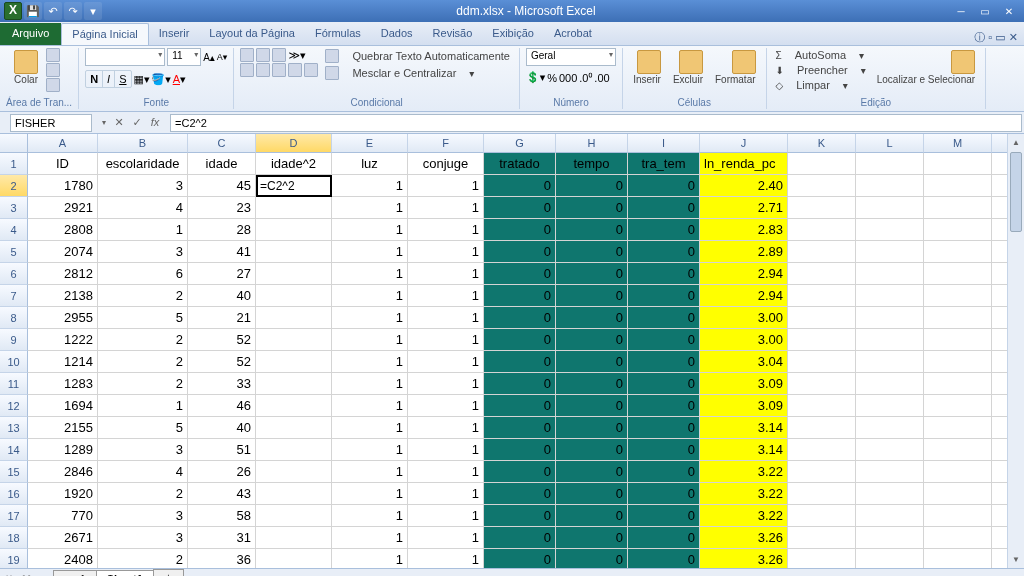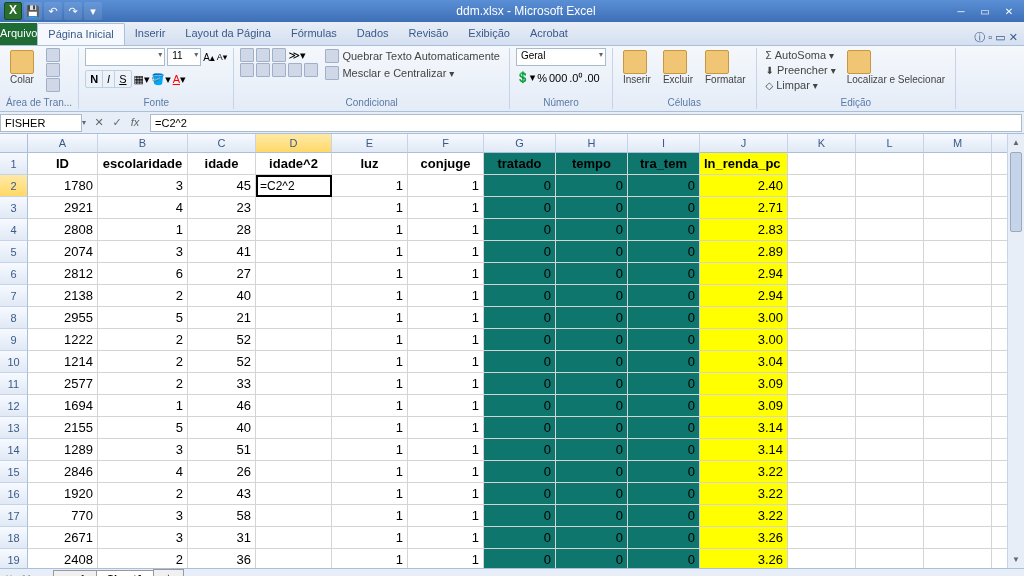--- a/index.html
+++ b/index.html
@@ -5,54 +5,54 @@
 *{margin:0;padding:0;box-sizing:border-box;font-family:'Segoe UI',Tahoma,sans-serif;font-size:11px}
 body{background:#fff;overflow:hidden;width:1024px;height:576px}
 .titlebar{height:22px;background:linear-gradient(#5a8fd6,#3d6fb5);display:flex;align-items:center;color:#fff;padding:0 4px}
 .titlebar .qat{display:flex;align-items:center;gap:2px}
 .titlebar .qat .xbtn{width:18px;height:18px;background:#2a6e2d;border:1px solid #1a4a1d;border-radius:2px;color:#fff;font-weight:bold;text-align:center;line-height:15px;font-size:12px}
 .titlebar .qat .qico{width:18px;height:18px;display:flex;align-items:center;justify-content:center;background:rgba(255,255,255,0.1);border-radius:2px}
 .titlebar .title{flex:1;text-align:center;font-size:12px}
 .titlebar .winbtns{display:flex;gap:2px}
 .titlebar .winbtns span{width:22px;height:16px;display:flex;align-items:center;justify-content:center;font-size:10px}
 .tabbar{height:24px;background:linear-gradient(#e8eef7,#d4dff0);display:flex;align-items:flex-end;border-bottom:1px solid #a9bfdc}
-.tabbar .filetab{background:#1e6b33;color:#fff;padding:4px 0;height:22px;font-size:11px}
+.tabbar .filetab{background:#1e6b33;color:#fff;padding:4px 12px;height:22px;font-size:11px}
 .tabbar .tab{padding:4px 10px;color:#3a5a8a;height:22px;cursor:pointer}
 .tabbar .tab.active{background:#f5f8fc;border:1px solid #a9bfdc;border-bottom:none;border-radius:2px 2px 0 0;color:#3a5a8a}
 .tabbar .help{margin-left:auto;padding:0 6px;color:#3a5a8a}
 .ribbon{height:66px;background:linear-gradient(#f5f8fc,#e4ecf7);border-bottom:1px solid #a9bfdc;display:flex;padding:2px 0}
 .rgroup{border-right:1px solid #c5d4e8;padding:0 6px;display:flex;flex-direction:column;justify-content:space-between;height:100%}
 .rgroup .gcontent{display:flex;gap:4px;align-items:flex-start;flex:1}
 .rgroup .glabel{text-align:center;font-size:10px;color:#5a7aa8;padding-bottom:1px}
-.bigbtn{display:flex;flex-direction:column;align-items:flex-start;padding:2px 4px;gap:0;min-width:36px}
+.bigbtn{display:flex;flex-direction:column;align-items:flex-end;padding:2px 4px;gap:0;min-width:36px}
 .bigbtn .bico{width:24px;height:24px;background:#f0c674;border:1px solid #c89840;border-radius:2px}
 .bigbtn .blabel{font-size:10px;color:#444;text-align:center;line-height:11px}
 .smallcol{display:flex;flex-direction:column;gap:1px}
-.smallbtn{display:flex;align-items:center;gap:3px;padding:1px 3px;font-size:10px;color:#444}
+.smallbtn{display:flex;align-items:center;gap:13px;padding:1px 3px;font-size:10px;color:#444}
 .sico{width:14px;height:14px;background:#d0d8e8;border:1px solid #a0b0c8;border-radius:1px}
 .fontbox{display:flex;flex-direction:column;gap:2px}
 .fontrow{display:flex;gap:2px;align-items:center}
 .combo{background:#fff;border:1px solid #abc;padding:1px 14px 1px 4px;font-size:10px;height:18px;position:relative}
 .combo::after{content:'▾';position:absolute;right:2px;top:1px;font-size:8px;color:#666}
 .btngrp{display:flex;border:1px solid #c0d0e0;border-radius:2px}
 .btngrp span{padding:2px 4px;font-size:10px;border-right:1px solid #c0d0e0}
 .btngrp span:last-child{border:none}
 .formulabar{height:22px;background:#e8eef7;border-bottom:1px solid #a9bfdc;display:flex;align-items:center}
-.namebox{width:82px;background:#fff;border:1px solid #abc;margin:0;padding:2px 4px;font-size:11px}
+.namebox{width:82px;background:#fff;border:1px solid #abc;margin:10px;padding:2px 4px;font-size:11px}
 .fbtns{display:flex;gap:0;padding:0 4px;color:#666}
 .fbtns span{width:18px;text-align:center;font-size:11px}
 .finput{flex:1;background:#fff;border:1px solid #abc;margin:2px;padding:2px 4px;font-size:11px}
 .sheet-area{position:relative;height:434px;overflow:hidden;background:#fff}
 .grid{display:grid;grid-template-columns:28px 70px 90px 68px 76px 76px 76px 72px 72px 72px 88px 68px 68px 68px 68px;font-size:12px}
 .colhdr{background:linear-gradient(#f7faff,#e0e9f5);border-right:1px solid #c5d4e8;border-bottom:1px solid #a9bfdc;text-align:center;padding:3px 0;color:#3a5a8a;font-size:11px}
 .colhdr.sel{background:linear-gradient(#ffe9a8,#ffd966)}
 .rowhdr{background:linear-gradient(#f7faff,#e0e9f5);border-right:1px solid #a9bfdc;border-bottom:1px solid #c5d4e8;text-align:center;color:#3a5a8a;font-size:11px;display:flex;align-items:center;justify-content:center}
 .rowhdr.sel{background:linear-gradient(#ffe9a8,#ffd966)}
 .cell{border-right:1px solid #d4d4d4;border-bottom:1px solid #d4d4d4;padding:2px 4px;text-align:right;height:22px;line-height:18px;font-size:13px;color:#000}
-.cell.hdr{font-weight:bold;text-align:center}
+.cell.hdr{font-weight:normal;text-align:center}
 .cell.blue{background:#0f766e}
 .cell.yellow{background:#ffff00}
 .cell.editing{background:#fff;border:2px solid #000;text-align:left;padding:0 2px;font-size:12px}
 .corner{background:linear-gradient(#f7faff,#e0e9f5);border-right:1px solid #a9bfdc;border-bottom:1px solid #a9bfdc}
 .sheet-tabs{height:20px;background:#e8eef7;display:flex;align-items:center;border-top:1px solid #a9bfdc;font-size:10px}
 .sheet-tabs .nav{padding:0 2px;color:#666}
 .sheet-tabs .stab{padding:2px 10px;background:#f0f0f0;border:1px solid #999;margin-right:-1px}
 .sheet-tabs .stab.active{background:#fff;border-bottom-color:#fff;font-weight:bold}
 .scrollbar-v{position:absolute;right:0;top:0;bottom:0;width:17px;background:#e8eef7;border-left:1px solid #c5d4e8}
 .scrollbar-v .thumb{position:absolute;left:2px;right:2px;top:18px;height:80px;background:#c5d4e8;border:1px solid #9ab;border-radius:2px}
@@ -371,21 +371,21 @@
       <div class="cell">1</div>
       <div class="cell blue">0</div>
       <div class="cell blue">0</div>
       <div class="cell blue">0</div>
       <div class="cell yellow">3.04</div>
       <div class="cell"></div>
       <div class="cell"></div>
       <div class="cell"></div>
       <div class="cell"></div>
       <div class="rowhdr">11</div>
-      <div class="cell">2577</div>
+      <div class="cell">1283</div>
       <div class="cell">2</div>
       <div class="cell">33</div>
       <div class="cell"></div>
       <div class="cell">1</div>
       <div class="cell">1</div>
       <div class="cell blue">0</div>
       <div class="cell blue">0</div>
       <div class="cell blue">0</div>
       <div class="cell yellow">3.09</div>
       <div class="cell"></div>

